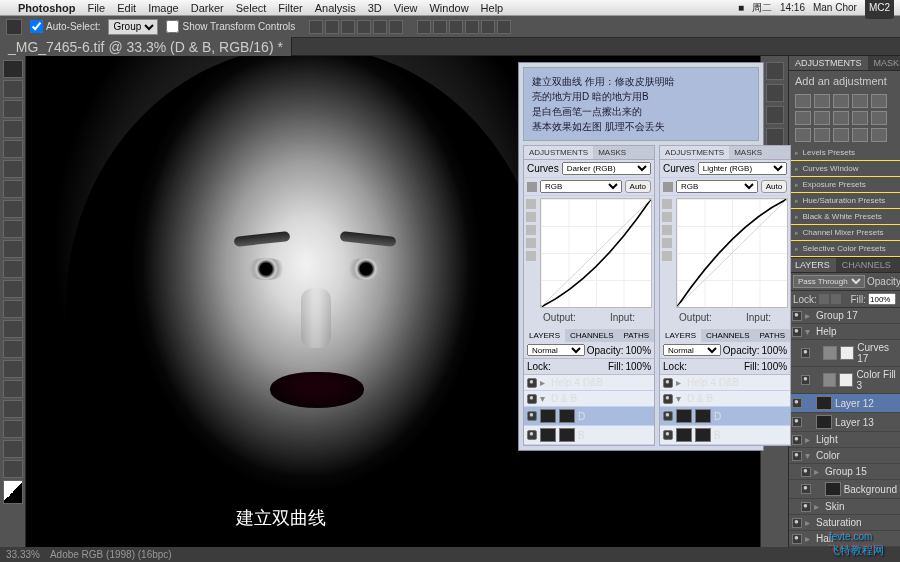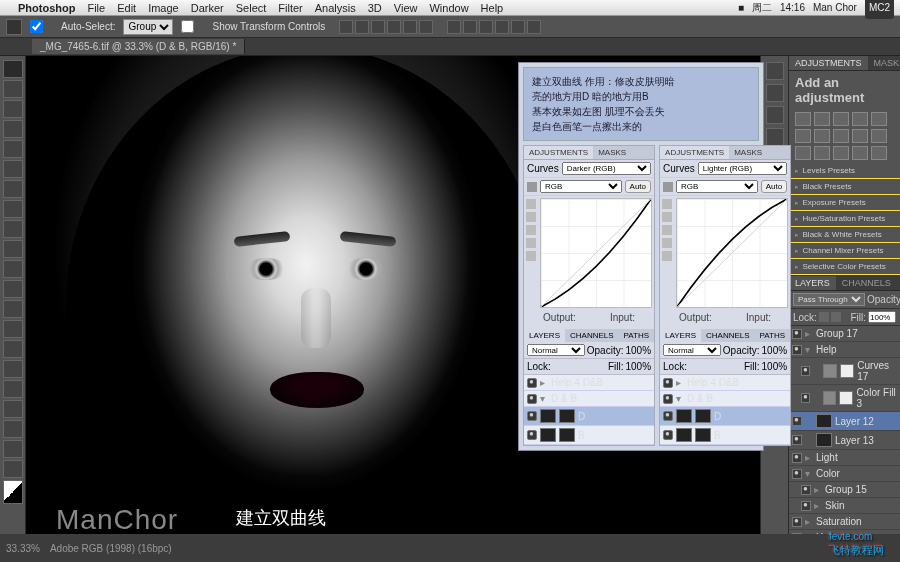--- a/index.html
+++ b/index.html
@@ -4,26 +4,26 @@
 <style>
 *{margin:0;padding:0;box-sizing:border-box;font-family:"Lucida Grande",Arial,sans-serif;font-size:10px;}
 body{width:900px;height:562px;background:#393939;overflow:hidden;position:relative;}
 .mac-menubar{height:16px;background:linear-gradient(#f8f8f8,#d8d8d8);display:flex;align-items:center;padding:0 6px;gap:12px;border-bottom:1px solid #999;}
 .mac-menubar .apple{font-size:12px;}
 .mac-menubar span{font-size:11px;color:#222;}
 .mac-menubar .right{margin-left:auto;display:flex;gap:8px;align-items:center;}
 .mac-menubar .right span{font-size:10px;}
 .options-bar{height:22px;background:#535353;border-bottom:1px solid #2a2a2a;display:flex;align-items:center;padding:0 6px;gap:8px;}
 .options-bar .tool-ico{width:16px;height:16px;background:#333;border:1px solid #666;}
-.options-bar label{color:#ddd;font-size:10px;display:flex;align-items:center;gap:18px;}
+.options-bar label{color:#ddd;font-size:10px;display:flex;align-items:center;gap:3px;}
 .options-bar select{font-size:10px;height:16px;background:#ddd;border:1px solid #888;}
 .options-bar .icon-row{display:flex;gap:2px;margin-left:6px;}
 .options-bar .icon-row i{width:14px;height:14px;background:#444;border:1px solid #666;display:block;}
 .doc-tab{height:18px;background:#3c3c3c;border-bottom:1px solid #222;display:flex;align-items:center;}
-.doc-tab .tab{background:#535353;color:#ccc;padding:2px 8px;font-size:10px;border-right:1px solid #222;margin-left:32px;}
+.doc-tab .tab{background:#535353;color:#ccc;padding:2px 8px;font-size:14px;border-right:1px solid #222;}
 .workspace{position:absolute;top:56px;left:0;right:0;bottom:12px;display:flex;}
 .toolbox{width:26px;background:#535353;border-right:1px solid #2a2a2a;display:flex;flex-direction:column;align-items:center;padding-top:4px;gap:2px;}
 .toolbox i{width:20px;height:18px;background:#444;border:1px solid #666;display:block;}
 .toolbox i.sel{background:#2a2a2a;}
 .canvas{flex:1;background:#000;position:relative;overflow:hidden;}
 .canvas .portrait{position:absolute;left:40px;top:-10px;width:480px;height:520px;background:radial-gradient(ellipse 200px 260px at 50% 42%, #e8e8e8 0%, #d0d0d0 18%, #999 40%, #555 60%, #111 82%, #000 100%);border-radius:50% 50% 45% 45%;filter:contrast(1.1);}
 .canvas .hair{position:absolute;left:25px;top:-30px;width:510px;height:550px;background:radial-gradient(ellipse 280px 320px at 50% 40%, transparent 50%, rgba(80,80,80,.4) 62%, rgba(30,30,30,.7) 75%, #000 90%);}
 .canvas .eye{position:absolute;width:44px;height:22px;background:radial-gradient(circle at 50% 50%,#000 25%, #444 28%, #ccc 38%, #aaa 50%, transparent 70%);border-radius:50%;}
 .canvas .eye.l{left:218px;top:202px;}
 .canvas .eye.r{left:318px;top:202px;}
@@ -58,41 +58,41 @@
 .mini-layers .eye{width:10px;height:10px;border:1px solid #888;background:#fff;border-radius:2px;}
 .mini-layers .thumb{width:14px;height:12px;background:#000;border:1px solid #888;}
 .mini-layers .arr{color:#666;}
 .right-dock{width:28px;background:#535353;border-left:1px solid #2a2a2a;display:flex;flex-direction:column;align-items:center;gap:4px;padding-top:6px;}
 .right-dock i{width:18px;height:18px;background:#444;border:1px solid #666;display:block;}
 .panels{width:112px;background:#535353;border-left:1px solid #2a2a2a;display:flex;flex-direction:column;}
 .panel{border-bottom:1px solid #333;}
 .panel .phdr{display:flex;background:#3c3c3c;border-bottom:1px solid #2a2a2a;}
 .panel .phdr span{padding:2px 6px;font-size:9px;color:#999;}
 .panel .phdr span.act{background:#535353;color:#ddd;}
-.adj-txt{color:#ccc;font-size:13px;padding:4px 6px;font-weight:bold;}
+.adj-txt{color:#ccc;font-size:11px;padding:4px 6px;}
 .adj-icons{display:flex;flex-wrap:wrap;gap:3px;padding:3px 6px;}
 .adj-icons i{width:16px;height:14px;background:#666;border:1px solid #888;}
 .presets{padding:0;}
 .presets div{color:#ccc;font-size:8px;padding:3px 6px;border-bottom:1px solid #fde047;display:flex;align-items:center;gap:4px;}
 .presets div::before{content:"▸";color:#888;font-size:7px;}
 .layers-panel{flex:1;display:flex;flex-direction:column;overflow:hidden;}
 .layers-panel .lctrl{display:flex;align-items:center;padding:2px 4px;gap:2px;color:#ccc;font-size:8px;border-bottom:1px solid #333;}
 .layers-panel .lctrl select{font-size:8px;height:13px;background:#666;color:#ddd;border:1px solid #888;}
 .layers-panel .lctrl input{width:28px;font-size:8px;height:12px;}
 .llist{flex:1;overflow:auto;}
 .litem{display:flex;align-items:center;padding:2px 3px;gap:3px;border-bottom:1px solid #444;font-size:8px;color:#ddd;}
 .litem.sel{background:#5876a8;}
 .litem .eye{width:10px;height:10px;border:1px solid #777;background:#3a3a3a;position:relative;}
 .litem .eye::after{content:"●";position:absolute;left:1px;top:-2px;font-size:8px;color:#ccc;}
 .litem .thumb{width:16px;height:14px;background:#222;border:1px solid #777;}
 .litem .thumb.w{background:#eee;}
 .litem .thumb.g{background:#888;}
 .litem .arr{color:#888;width:8px;}
 .litem.indent1{padding-left:12px;}
-.status{position:absolute;bottom:0;left:0;right:0;height:28px;background:#3c3c3c;color:#999;font-size:9px;display:flex;align-items:center;padding:0 6px;gap:10px;}
+.status{position:absolute;bottom:0;left:0;right:0;height:15px;background:#3c3c3c;color:#999;font-size:9px;display:flex;align-items:center;padding:0 6px;gap:10px;}
 .fevte{position:absolute;right:16px;bottom:4px;color:#0ea5e9;font-size:14px;font-weight:normal;text-shadow:1px 1px 2px #000,-1px -1px 2px #c44;}
 .fevte .sub{font-size:11px;display:block;}
 </style>
 </head>
 <body>
 
 <div class="mac-menubar">
   <span class="apple"></span>
   <span style="font-weight:bold">Photoshop</span>
   <span>File</span>
@@ -177,21 +177,20 @@
 
   <div class="canvas">
     <div class="hair"></div>
     <div class="portrait"></div>
     <div class="brow l"></div>
     <div class="brow r"></div>
     <div class="eye l"></div>
     <div class="eye r"></div>
     <div class="nose"></div>
     <div class="lips"></div>
-    <div class="wm">ManChor</div>
     <div class="cap">建立双曲线</div>
   </div>
 
   <div class="right-dock">
     <i></i>
     <i></i>
     <i></i>
     <i></i>
     <i></i>
     <i></i>
@@ -220,21 +219,21 @@
           <i></i>
           <i></i>
         <i></i>
           <i></i>
           <i></i>
           <i></i>
           <i></i>
       </div>
       <div class="presets">
         <div>Levels Presets</div>
-        <div>Black Presets</div>
+        <div>Curves Window</div>
         <div>Exposure Presets</div>
         <div>Hue/Saturation Presets</div>
         <div>Black &amp; White Presets</div>
         <div>Channel Mixer Presets</div>
         <div>Selective Color Presets</div>
       </div>
     </div>
 
     <div class="panel layers-panel">
       <div class="phdr">
@@ -302,20 +301,26 @@
             <span class="arr">▾</span>
             <span>Color</span>
           </div>
           <div class="litem indent1">
             <span class="eye"></span>
             <span class="arr">▸</span>
             <span>Group 15</span>
           </div>
           <div class="litem indent1">
             <span class="eye"></span>
+            <span class="arr"></span>
+            <span class="thumb "></span>
+            <span>Background</span>
+          </div>
+          <div class="litem indent1">
+            <span class="eye"></span>
             <span class="arr">▸</span>
             <span>Skin</span>
           </div>
           <div class="litem">
             <span class="eye"></span>
             <span class="arr">▸</span>
             <span>Saturation</span>
           </div>
           <div class="litem">
             <span class="eye"></span>
@@ -329,22 +334,22 @@
           </div>
         </div>
     </div>
   </div>
 </div>
 
 <div class="overlay">
   <div class="notes">
     <div>建立双曲线 作用：修改皮肤明暗</div>
     <div>亮的地方用D  暗的地方用B</div>
+    <div>是白色画笔一点擦出来的</div>
     <div>基本效果如左图 肌理不会丢失</div>
-    <div>是白色画笔一点擦出来的</div>
   </div>
   <div class="dual">
 
     <div class="mini-panel">
       <div class="hdr">
           <span class="act">ADJUSTMENTS</span>
           <span>MASKS</span>
         </div>
       <div class="row">
           <span>Curves</span>

